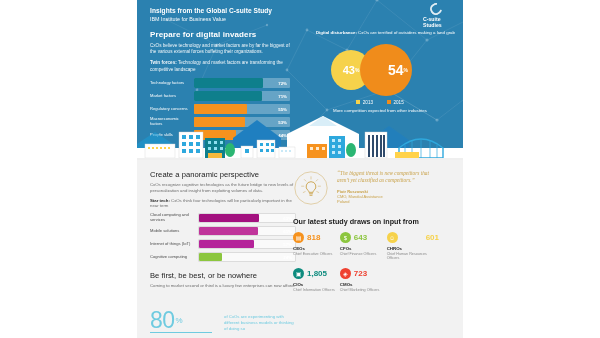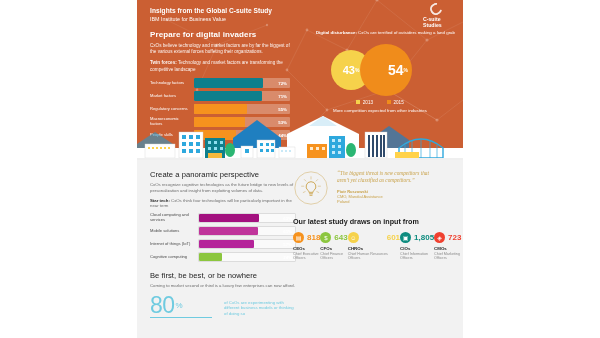--- a/index.html
+++ b/index.html
@@ -20,21 +20,21 @@
     left: 137px; top: 0;
     width: 326px; height: 338px;
     background: #f1f1f1;
     overflow: hidden;
   }
 
   
   .blue-panel {
     position: absolute; left: 0; top: 0;
     width: 326px; height: 160px;
-    background: #c2410c;
+    background: #0369a1;
     overflow: hidden;
   }
   .netline { position: absolute; background: rgba(255,255,255,.16); height: 1px; transform-origin: 0 0; }
 
   .hdr { position: absolute; left: 13px; top: 6px; color: #ffffff; }
   .hdr-t1 { font-size: 6.6px; font-weight: bold; letter-spacing: .05px; line-height: 9px; }
   .hdr-t2 { font-size: 5.4px; line-height: 9px; opacity: .96; }
 
   .logo { position: absolute; right: 8px; top: 2px; width: 34px; text-align: left; color:#fff; }
   .logo-mark {
@@ -87,36 +87,36 @@
   .sec-p { font-size: 4.3px; line-height: 5.8px; color: #6d6d6d; margin-bottom: 4px; }
   .sec-p b { color:#2b2b2b; font-weight: bold; }
 
   .pbars { margin-top: 2px; }
   .pbar-row { display:flex; align-items:center; margin-bottom: 3px; height: 10px; }
   .pbar-lbl { width: 48px; font-size: 4.1px; line-height: 4.7px; color:#4a4a4a; padding-right:3px; }
   .pbar-track { position:relative; flex:1; height: 9.5px; background: #fafafa; border:.5px solid #dcdcdc; border-radius:1px; }
   .pbar-fill { position:absolute; left:0; top:0; bottom:0; border-radius:1px; }
   .pbar-val { position:absolute; right:3px; top:50%; transform:translateY(-50%); font-size:4.4px; font-weight:bold; color:#fff; }
 
-  .big-stat { display:flex; align-items:center; margin-top: 5px; }
+  .big-stat { display:flex; align-items:flex-start; margin-top: 20px; }
   .big-num { font-size: 23px; color:#6fcbe0; font-weight: 300; line-height: 22px; letter-spacing:-.5px; font-family:"Liberation Sans", sans-serif;}
   .big-pct { font-size: 8px; color:#6fcbe0; margin-top: 7px; margin-left:1px;}
   .big-txt { font-size: 4.3px; line-height: 5.8px; color:#6fcbe0; margin-left: 12px; margin-top: 5px; width: 76px;}
   .big-rule { height: .8px; background: #6fcbe0; width: 62px; margin-top: 1px;}
 
   
   .quote-box { display:flex; align-items:flex-start; gap: 8px; }
   .bulb-wrap { width: 36px; height: 36px; flex: none; }
   .quote-txt { font-size: 5.3px; line-height: 7.2px; color: #c9a24a; font-style: italic; font-family:"Liberation Serif", serif; }
   .quote-by { margin-top: 5px; font-size: 4px; line-height: 5px; color:#c9a24a;}
   .quote-by b { font-weight: bold; }
 
   
   .roles-h { font-size: 7.2px; font-weight:bold; color:#1b1b1b; margin: 11px 0 6px; }
-  .roles { display:grid; grid-template-columns: repeat(5, 1fr); row-gap: 8px; }
+  .roles { display:grid; grid-template-columns: repeat(3, 1fr); row-gap: 8px; }
   .role { }
   .role-top { display:flex; align-items:center; gap: 3px; }
   .role-ic { width: 11px; height: 11px; border-radius: 50%; display:flex; align-items:center; justify-content:center; color:#fff; font-size:6px; flex:none;}
   .role-num { font-size: 8px; font-weight: bold; }
   .role-abbr { font-size: 4.4px; font-weight: bold; color:#222; margin-top: 2.5px; }
   .role-full { font-size: 3.7px; line-height: 4.4px; color:#8a8a8a; margin-top: 1px; }
 </style>
 </head>
 <body>
 

